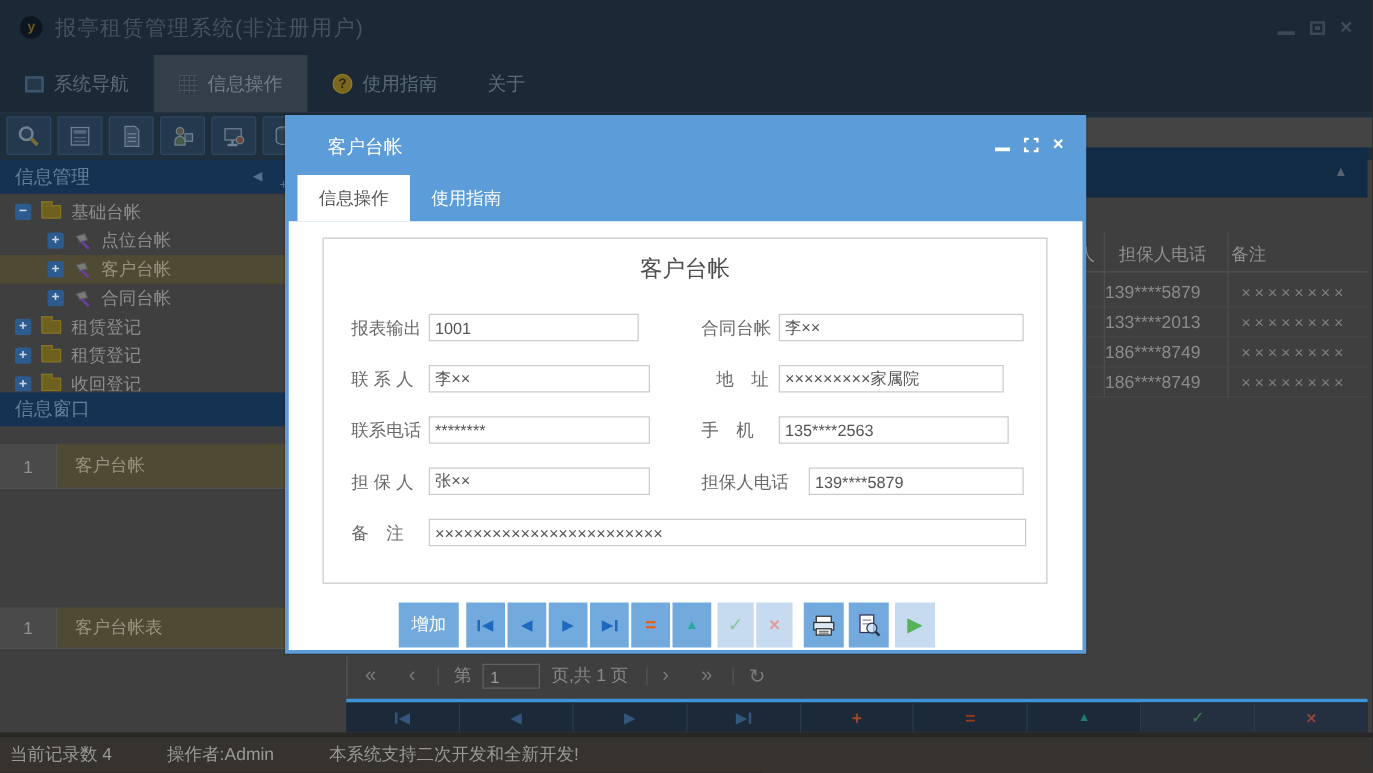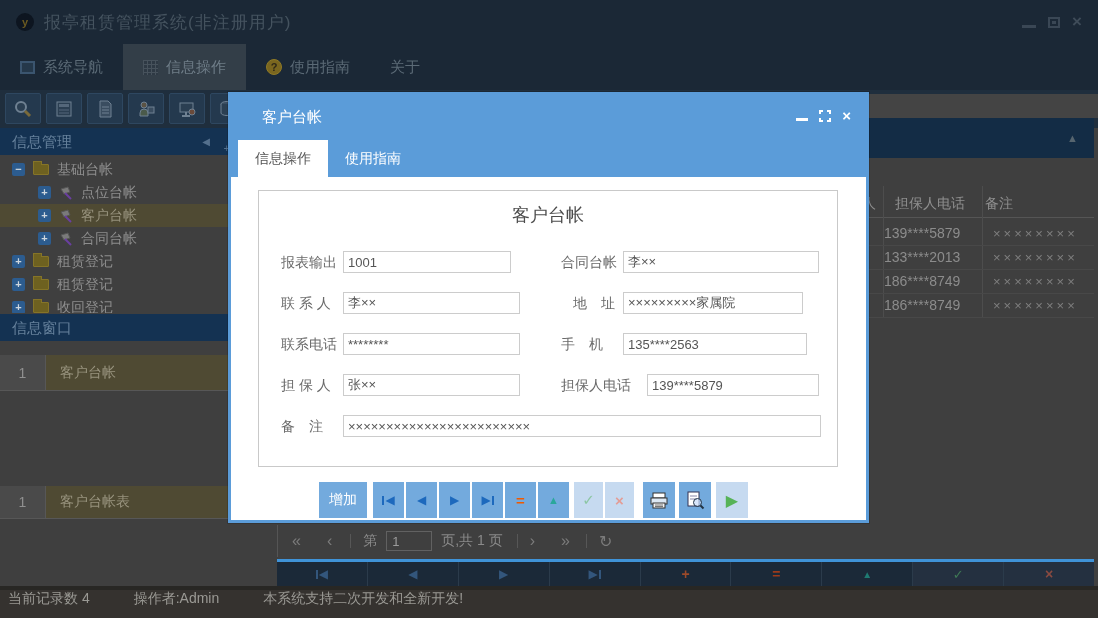--- a/index.html
+++ b/index.html
@@ -93,21 +93,21 @@
   .ebar { width:2px; height:9px; background:currentColor; }
   .c-arrow { color:#33567c; }
   .c-plus { color:#9c4a2a; font-weight:bold; font-size:14px; }
   .c-eq { color:#9c3a1a; font-weight:bold; font-size:14px; }
   .c-tri { color:#1f7a72; font-size:10px; }
   .c-ok { color:#3f7a55; font-size:13px; }
   .c-x { color:#8a4a40; font-size:14px; font-weight:bold; }
 
   .dark-strip { position:absolute; left:0; top:586px; width:1098px; height:4px; background:#282724; }
   .statusbar { position:absolute; left:0; top:590px; width:1098px; height:28px; background:#35322f;
-               color:#9a9994; font-size:14px; display:flex; }
+               color:#9a9994; font-size:14px; display:flex; align-items:center; }
   .sb-item { margin-left:8px; }
   .sb-item+.sb-item { margin-left:44px; }
 
   
   .dialog { position:absolute; left:228px; top:92px; width:641px; height:431px; background:#5b9cd9; z-index:10;
             outline:1px solid rgba(0,0,0,.15); }
   .dlg-title { position:absolute; left:34px; top:16px; color:#fff; font-size:15px; }
   .dlg-ctrls { position:absolute; right:18px; top:17px; display:flex; gap:11px; align-items:center; }
   .dm { width:12px; height:3px; background:#fff; margin-top:7px; }
   .dx { color:#fff; font-size:15px; font-weight:bold; line-height:14px; }

